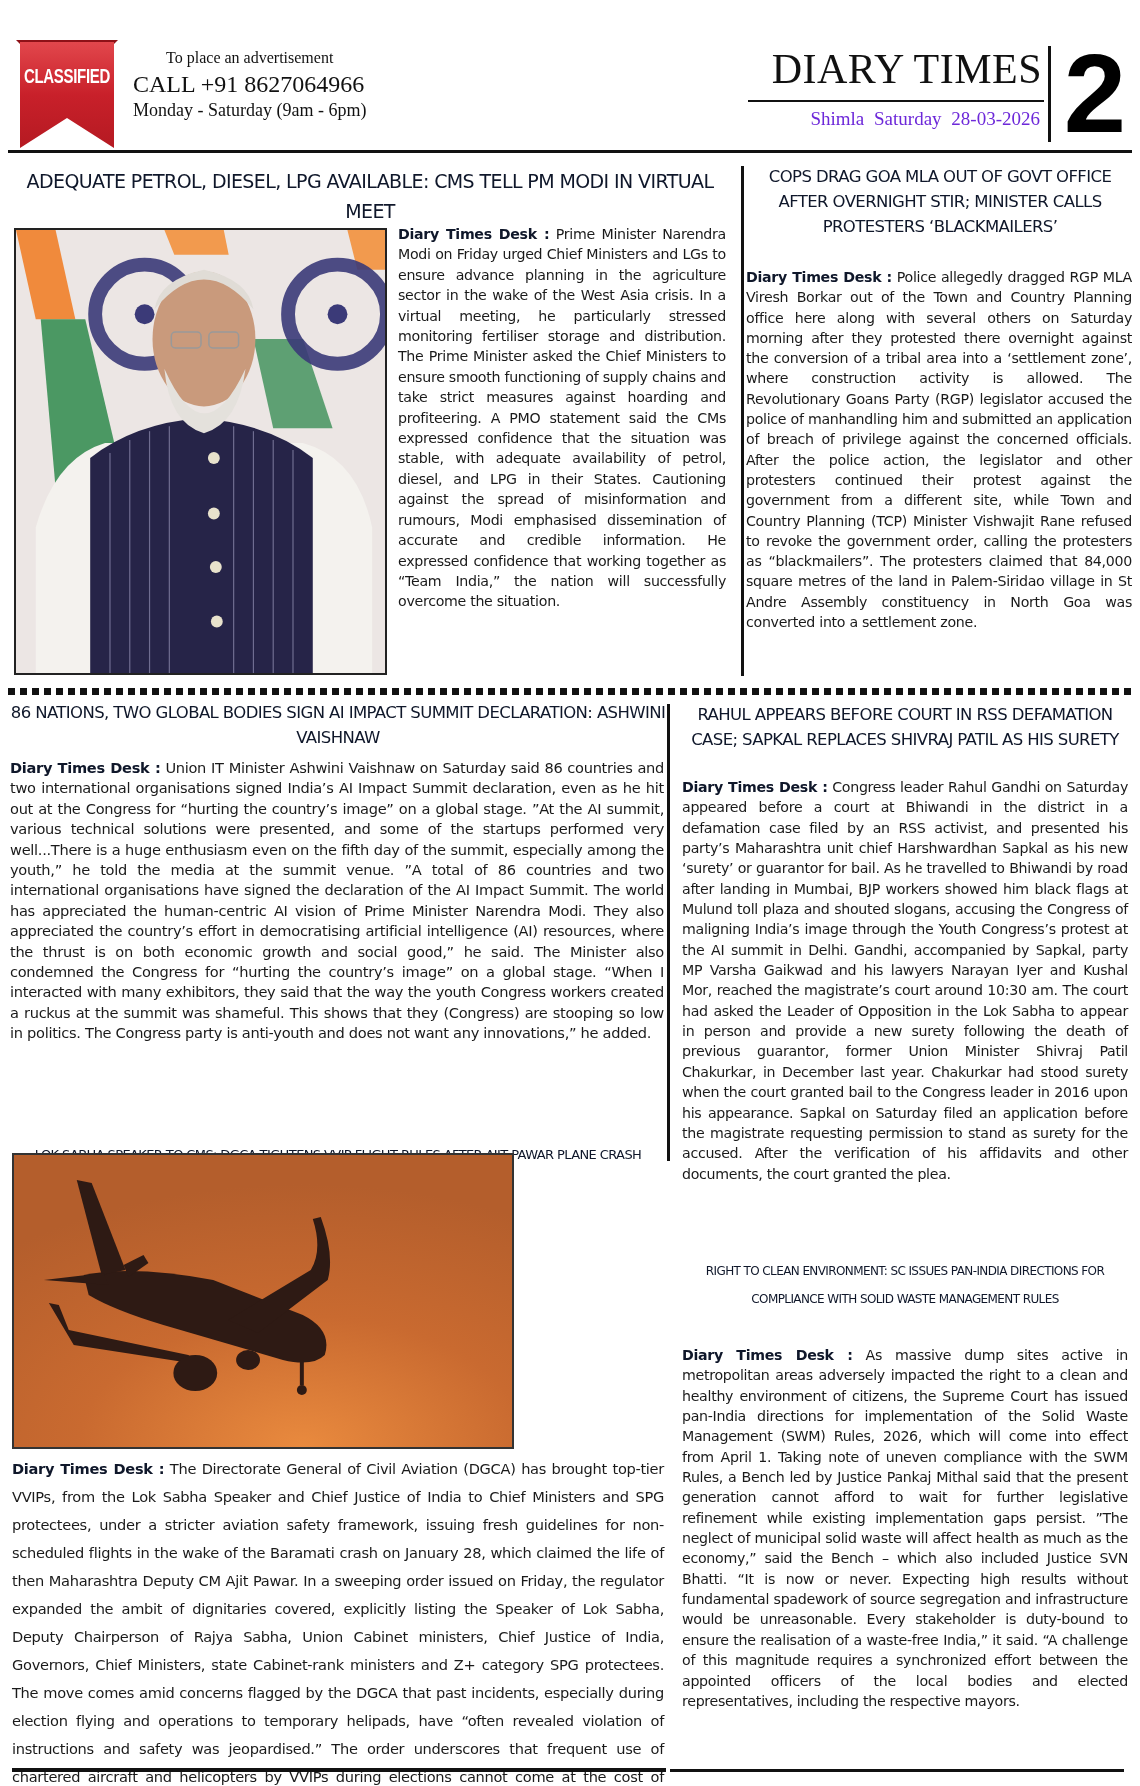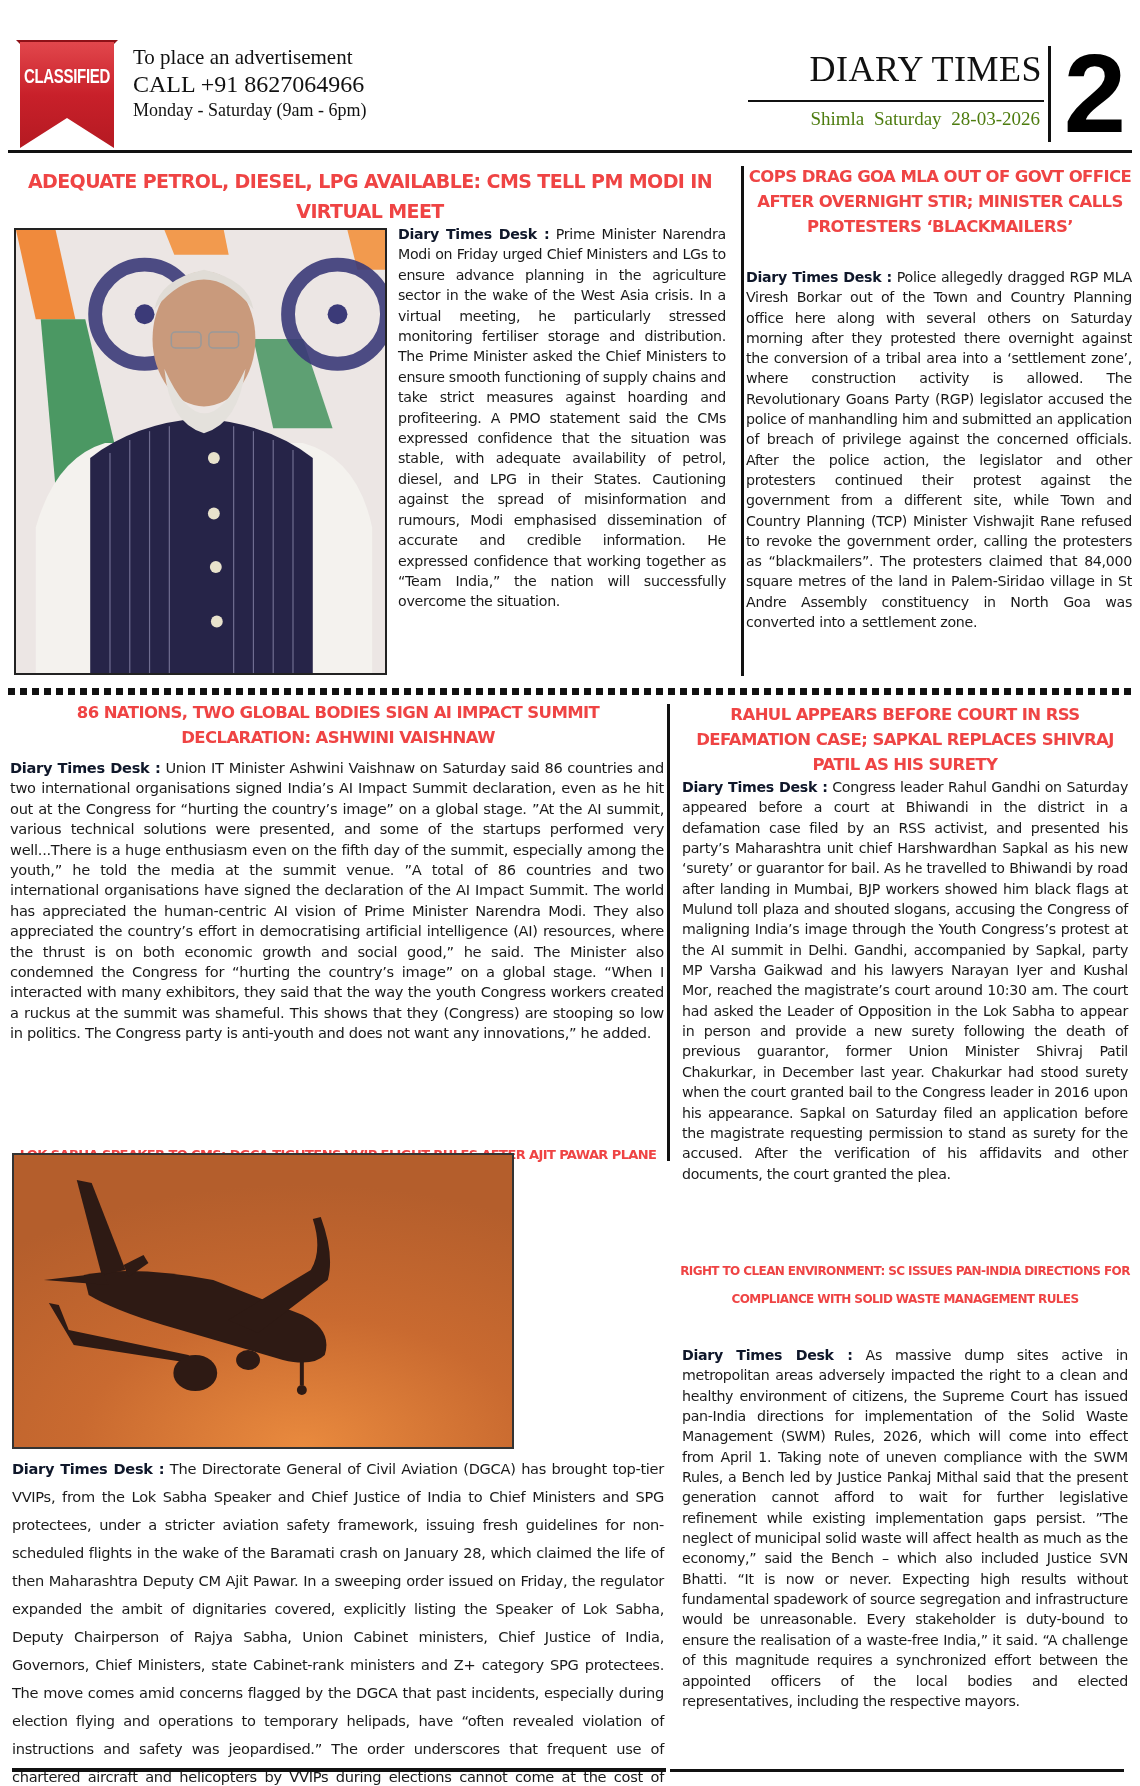--- a/index.html
+++ b/index.html
@@ -5,36 +5,36 @@
   * { box-sizing: border-box; margin: 0; padding: 0; }
   html, body { width: 1140px; height: 1786px; background: #ffffff; overflow: hidden; }
   body { position: relative; font-family: "DejaVu Sans", sans-serif; color: #111; }
 
   
   .ribbon { position: absolute; left: 16px; top: 40px; width: 102px; height: 108px; }
   .ribbon-label { position: absolute; left: 0; top: 27px; width: 102px; text-align: center;
     color: #fff; font-family: "Liberation Sans", sans-serif; font-weight: bold; font-size: 15px;
     letter-spacing: -0.3px; transform: scaleY(1.3); }
   .ad-text { position: absolute; left: 133px; top: 44px; font-family: "Liberation Serif", serif; color: #111; }
-  .ad-line1 { font-size: 21px; line-height: 27px; }
+  .ad-line1 { font-size: 16px; line-height: 27px; text-align: center; }
   .ad-line2 { font-size: 24px; line-height: 27px; }
   .ad-line3 { font-size: 18px; line-height: 24px; }
 
   .masthead { position: absolute; left: 740px; top: 44px; width: 302px; text-align: right;
-    font-family: "Liberation Serif", serif; font-size: 36px; letter-spacing: 0.5px; line-height: 50px; color: #111; }
+    font-family: "Liberation Serif", serif; font-size: 42px; letter-spacing: 0.5px; line-height: 50px; color: #111; }
   .masthead-rule { position: absolute; left: 748px; top: 100px; width: 296px; height: 2px; background: #111; }
   .dateline { position: absolute; left: 740px; top: 108px; width: 300px; text-align: right;
-    font-family: "Liberation Serif", serif; font-size: 19px; color: #4d7c0f; word-spacing: 5px; }
+    font-family: "Liberation Serif", serif; font-size: 19px; color: #6d28d9; word-spacing: 5px; }
   .page-divider { position: absolute; left: 1048px; top: 46px; width: 3px; height: 96px; background: #111; }
   .page-number { position: absolute; left: 1055px; top: 34px; width: 80px; text-align: center;
     font-family: "Liberation Sans", sans-serif; font-weight: bold; font-size: 112px; line-height: 120px; color: #000; }
   .header-rule { position: absolute; left: 8px; top: 150px; width: 1124px; height: 3px; background: #111; }
 
   
-  .headline { font-family: "DejaVu Sans", sans-serif; font-weight: bold; text-align: center; color: #ef4444;
+  .headline { font-family: "DejaVu Sans", sans-serif; font-weight: normal; text-align: center; color: #0f172a;
     letter-spacing: -0.6px; }
   .body { font-family: "DejaVu Sans", sans-serif; text-align: justify; color: #1a1a1a; letter-spacing: -0.3px; }
   .byline { font-weight: bold; color: #0f172a; }
 
   .a1-head { position: absolute; left: 10px; top: 166px; width: 720px; font-size: 19px; line-height: 30px; }
   .a1-img { position: absolute; left: 14px; top: 228px; width: 373px; height: 447px; border: 2px solid #222; overflow: hidden; }
   .a1-body { position: absolute; left: 398px; top: 224px; width: 328px; font-size: 14.2px; line-height: 20.4px; }
 
   .col-rule-top { position: absolute; left: 741px; top: 166px; width: 3px; height: 510px; background: #111; }
   .a2-head { position: absolute; left: 744px; top: 164px; width: 392px; font-size: 16.5px; line-height: 25px; }

